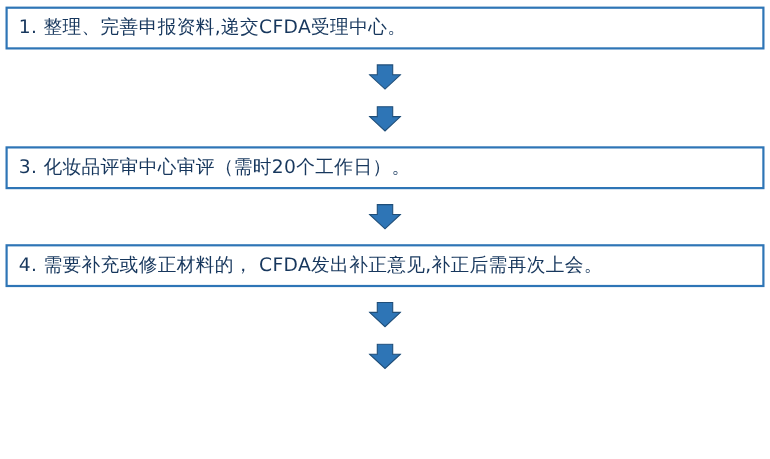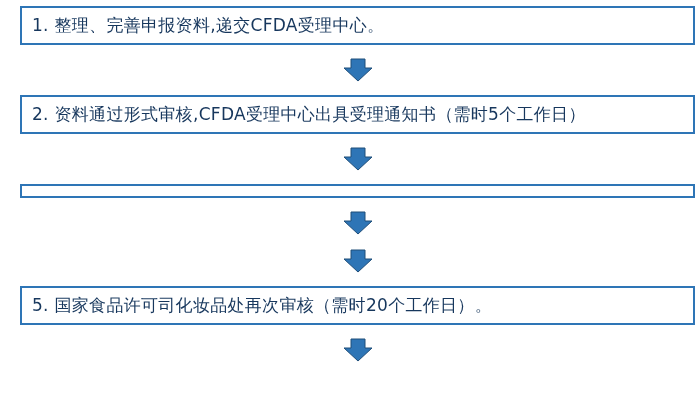--- a/index.html
+++ b/index.html
@@ -12,21 +12,21 @@
   html,body{margin:0;padding:0;background:var(--bg);}
   body{
     width:700px;height:417px;
     font-family:"DejaVu Sans","Liberation Sans",sans-serif;
     color:var(--text-color);
     overflow:hidden;
   }
   .flowchart{
     box-sizing:border-box;
     width:700px;height:294px;
-    padding:6px 5px 4px 20px;
+    padding:6px 5px 4px 5px;
     display:flex;
     flex-direction:column;
     align-items:stretch;
     gap:12px;
   }
   .box{
     box-sizing:border-box;
     border:2px solid var(--border-color);
     background:#fff;
     padding:5px 10px;
@@ -63,50 +63,48 @@
   <div class="box">
     <div class="line">1. 整理、完善申报资料,递交CFDA受理中心。</div>
   </div>
 
   <div class="arrow-wrap">
     <svg width="30" height="24" viewBox="0 0 30 24">
       <polygon class="arrow-poly" points="8,1 22,1 22,10 29,10 15,23 1,10 8,10"></polygon>
     </svg>
   </div>
 
+
+  <div class="arrow-wrap">
+    <svg width="30" height="24" viewBox="0 0 30 24">
+      <polygon class="arrow-poly" points="8,1 22,1 22,10 29,10 15,23 1,10 8,10"></polygon>
+    </svg>
+  </div>
+
   <div class="box">
-    <div class="line">2. 资料通过形式审核,CFDA受理中心出具受理通知书（需时5个工作日）</div>
+    <div class="line">3. 化妆品评审中心审评（需时20个工作日）。</div>
   </div>
 
   <div class="arrow-wrap">
     <svg width="30" height="24" viewBox="0 0 30 24">
       <polygon class="arrow-poly" points="8,1 22,1 22,10 29,10 15,23 1,10 8,10"></polygon>
     </svg>
   </div>
 
   <div class="box">
+    <div class="line">4.  需要补充或修正材料的， CFDA发出补正意见,补正后需再次上会。</div>
   </div>
 
   <div class="arrow-wrap">
     <svg width="30" height="24" viewBox="0 0 30 24">
       <polygon class="arrow-poly" points="8,1 22,1 22,10 29,10 15,23 1,10 8,10"></polygon>
     </svg>
   </div>
 
 
   <div class="arrow-wrap">
     <svg width="30" height="24" viewBox="0 0 30 24">
       <polygon class="arrow-poly" points="8,1 22,1 22,10 29,10 15,23 1,10 8,10"></polygon>
     </svg>
   </div>
 
-  <div class="box">
-    <div class="line">5. 国家食品许可司化妆品处再次审核（需时20个工作日）。</div>
-  </div>
-
-  <div class="arrow-wrap">
-    <svg width="30" height="24" viewBox="0 0 30 24">
-      <polygon class="arrow-poly" points="8,1 22,1 22,10 29,10 15,23 1,10 8,10"></polygon>
-    </svg>
-  </div>
-
 
 </div>
 
 </body></html>

